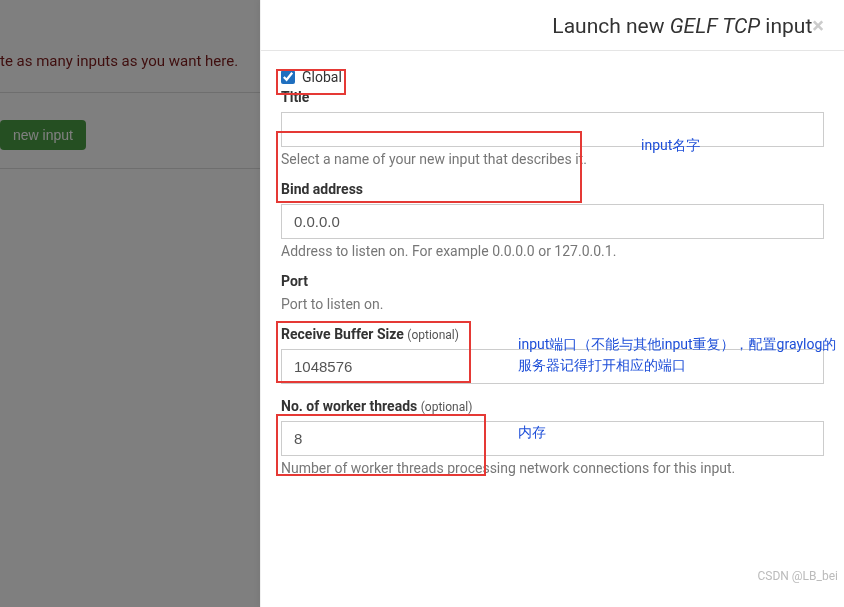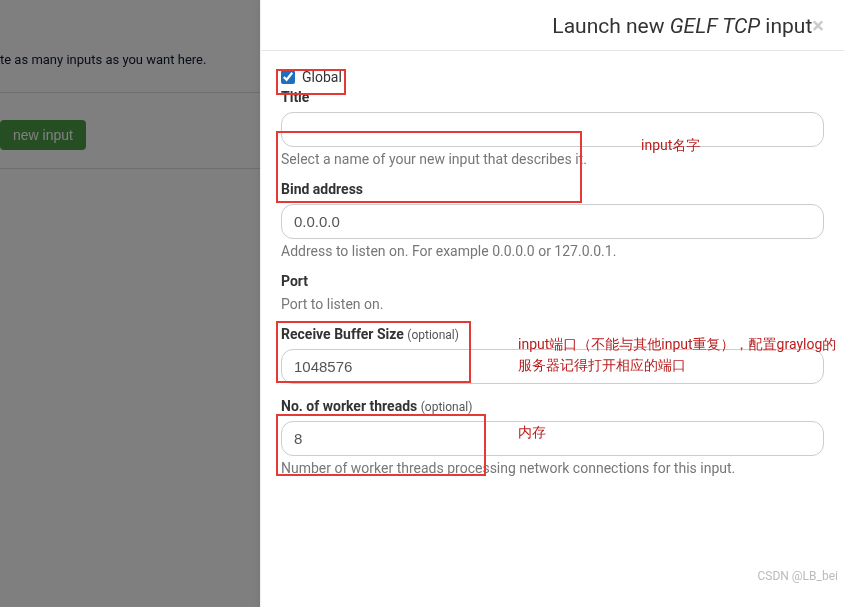--- a/index.html
+++ b/index.html
@@ -15,22 +15,22 @@
     }
     .backdrop {
       position: absolute;
       inset: 0;
       background: #fff;
     }
     .bg-text {
       position: absolute;
       left: 0;
       top: 52px;
-      color: #0f172a;
-      font-size: 13px;
+      color: #7f1d1d;
+      font-size: 15px;
     }
     .bg-hr {
       position: absolute;
       left: 0;
       top: 92px;
       width: 260px;
       height: 1px;
       background: #ddd;
     }
     .bg-hr2 {
@@ -133,32 +133,32 @@
     .optional {
       font-weight: 400;
       font-size: 12px;
       color: #555;
     }
     .form-control {
       width: 100%;
       padding: 8px 12px;
       font-size: 15px;
       border: 1px solid #ccc;
-      border-radius: 12px;
+      border-radius: 0;
       color: #555;
       background: #fff;
     }
     .red-box {
       position: absolute;
       border: 2px solid #e53935;
       pointer-events: none;
     }
     .red-annot {
       position: absolute;
-      color: #b91c1c;
+      color: #1d4ed8;
       font-size: 14px;
       pointer-events: none;
     }
     .watermark {
       position: absolute;
       right: 6px;
       bottom: 24px;
       color: #bbb;
       font-size: 12px;
     }

